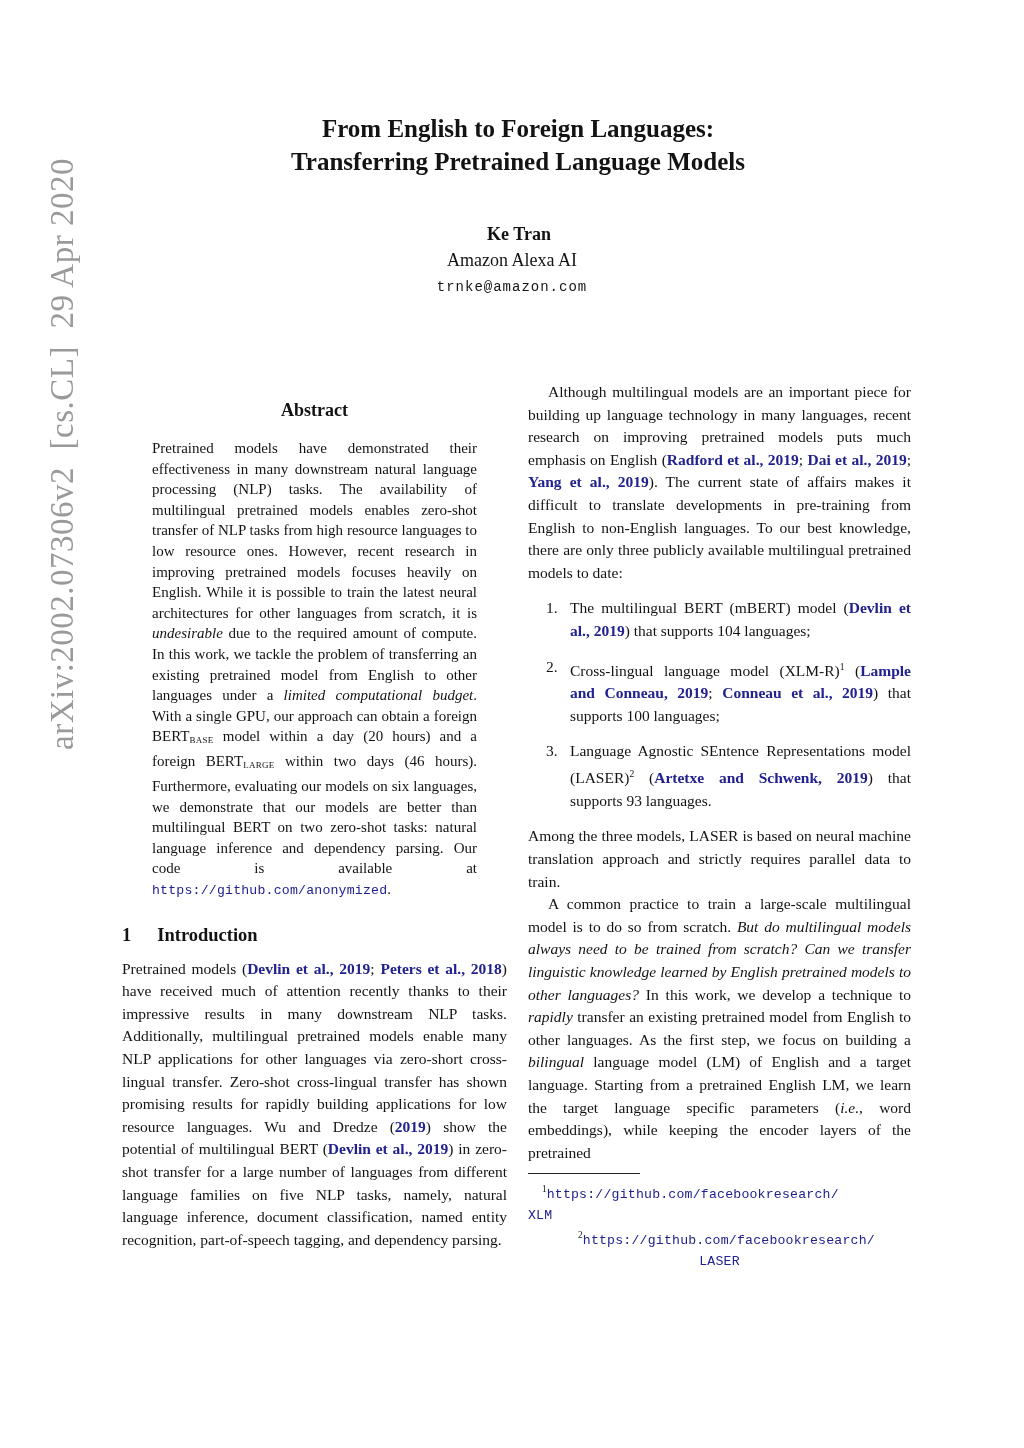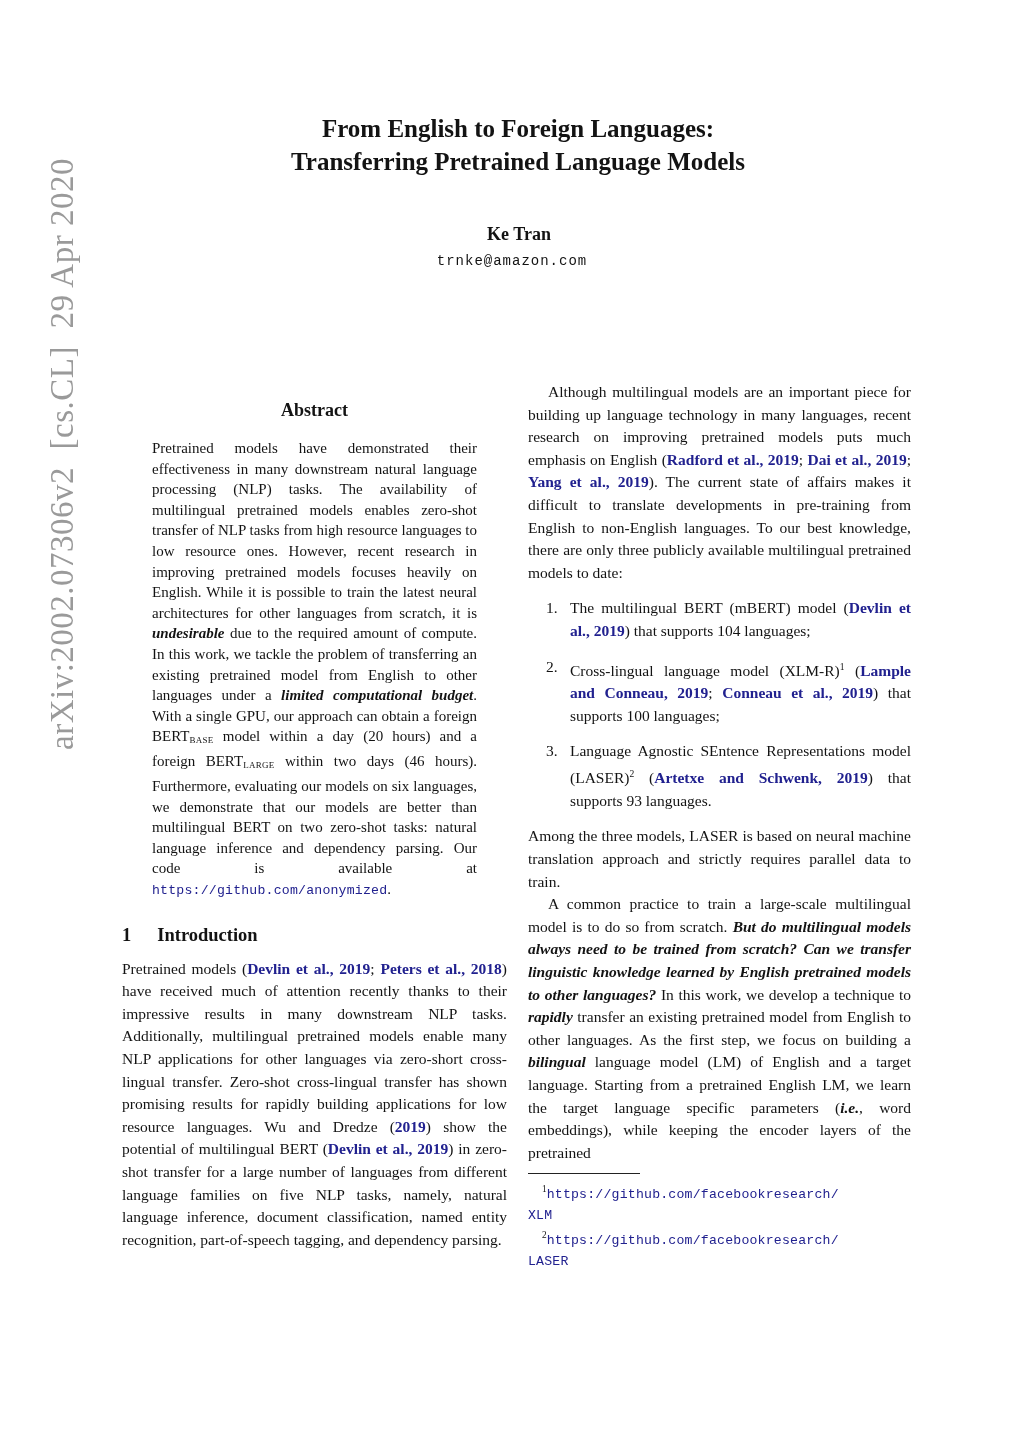--- a/index.html
+++ b/index.html
@@ -49,25 +49,25 @@
   .indent{text-indent:20px;}
 
   .num-list{margin:13px 0 12px 18px;}
   .list-item{display:flex;margin-bottom:13px;font-size:15.5px;line-height:22.6px;}
   .li-num{width:24px;flex:0 0 24px;}
   .li-text{flex:1;text-align:justify;}
 
   .footnote-block{margin-top:9px;}
   .footnote-rule{width:112px;border-top:1.5px solid #222;margin-bottom:6px;}
   .footnote{font-size:15px;line-height:18.5px;text-indent:14px;}
-  .footnote + .footnote{margin-top:1px;}
+  .footnote + .footnote{margin-top:1px;text-align:center;}
 
   
   .s-plain{}
-  .s-i{font-style:italic;font-weight:bold;}
+  .s-i{font-style:italic;}
   .s-link{color:var(--link);font-weight:bold;}
   .s-sub{font-size:60%;vertical-align:-0.25em;letter-spacing:0.3px;}
   .s-sup{font-size:62%;vertical-align:super;}
   .s-mono-link{font-family:"Liberation Mono", monospace;color:var(--link);font-size:88%;letter-spacing:0.2px;}
 </style>
 </head>
 <body>
 
 <div class="page">
 
@@ -75,20 +75,21 @@
     <span class="stamp">arXiv:2002.07306v2  [cs.CL]  29 Apr 2020</span>
   </div>
 
   <div class="title-block">
     <div class="title-line">From English to Foreign Languages:</div>
     <div class="title-line">Transferring Pretrained Language Models</div>
   </div>
 
   <div class="author-block">
     <div class="author-name">Ke Tran</div>
+    <div class="author-affil">Amazon Alexa AI</div>
     <div class="author-email">trnke@amazon.com</div>
   </div>
 
   <div class="col-left">
     <div class="abstract-heading">Abstract</div>
     <div class="abstract-body"><span class="s-plain">Pretrained models have demonstrated their effectiveness in many downstream natural language processing (NLP) tasks. The availability of multilingual pretrained models enables zero-shot transfer of NLP tasks from high resource languages to low resource ones. However, recent research in improving pretrained models focuses heavily on English. While it is possible to train the latest neural architectures for other languages from scratch, it is </span><span class="s-i">undesirable</span><span class="s-plain"> due to the required amount of compute. In this work, we tackle the problem of transferring an existing pretrained model from English to other languages under a </span><span class="s-i">limited computational budget</span><span class="s-plain">. With a single GPU, our approach can obtain a foreign BERT</span><span class="s-sub">BASE</span><span class="s-plain"> model within a day (20 hours) and a foreign BERT</span><span class="s-sub">LARGE</span><span class="s-plain"> within two days (46 hours). Furthermore, evaluating our models on six languages, we demonstrate that our models are better than multilingual BERT on two zero-shot tasks: natural language inference and dependency parsing. Our code is available at </span><span class="s-mono-link">https://github.com/anonymized</span><span class="s-plain">.</span></div>
 
     <div class="section-heading">
       <span class="sec-num">1</span><span>Introduction</span>
     </div>

